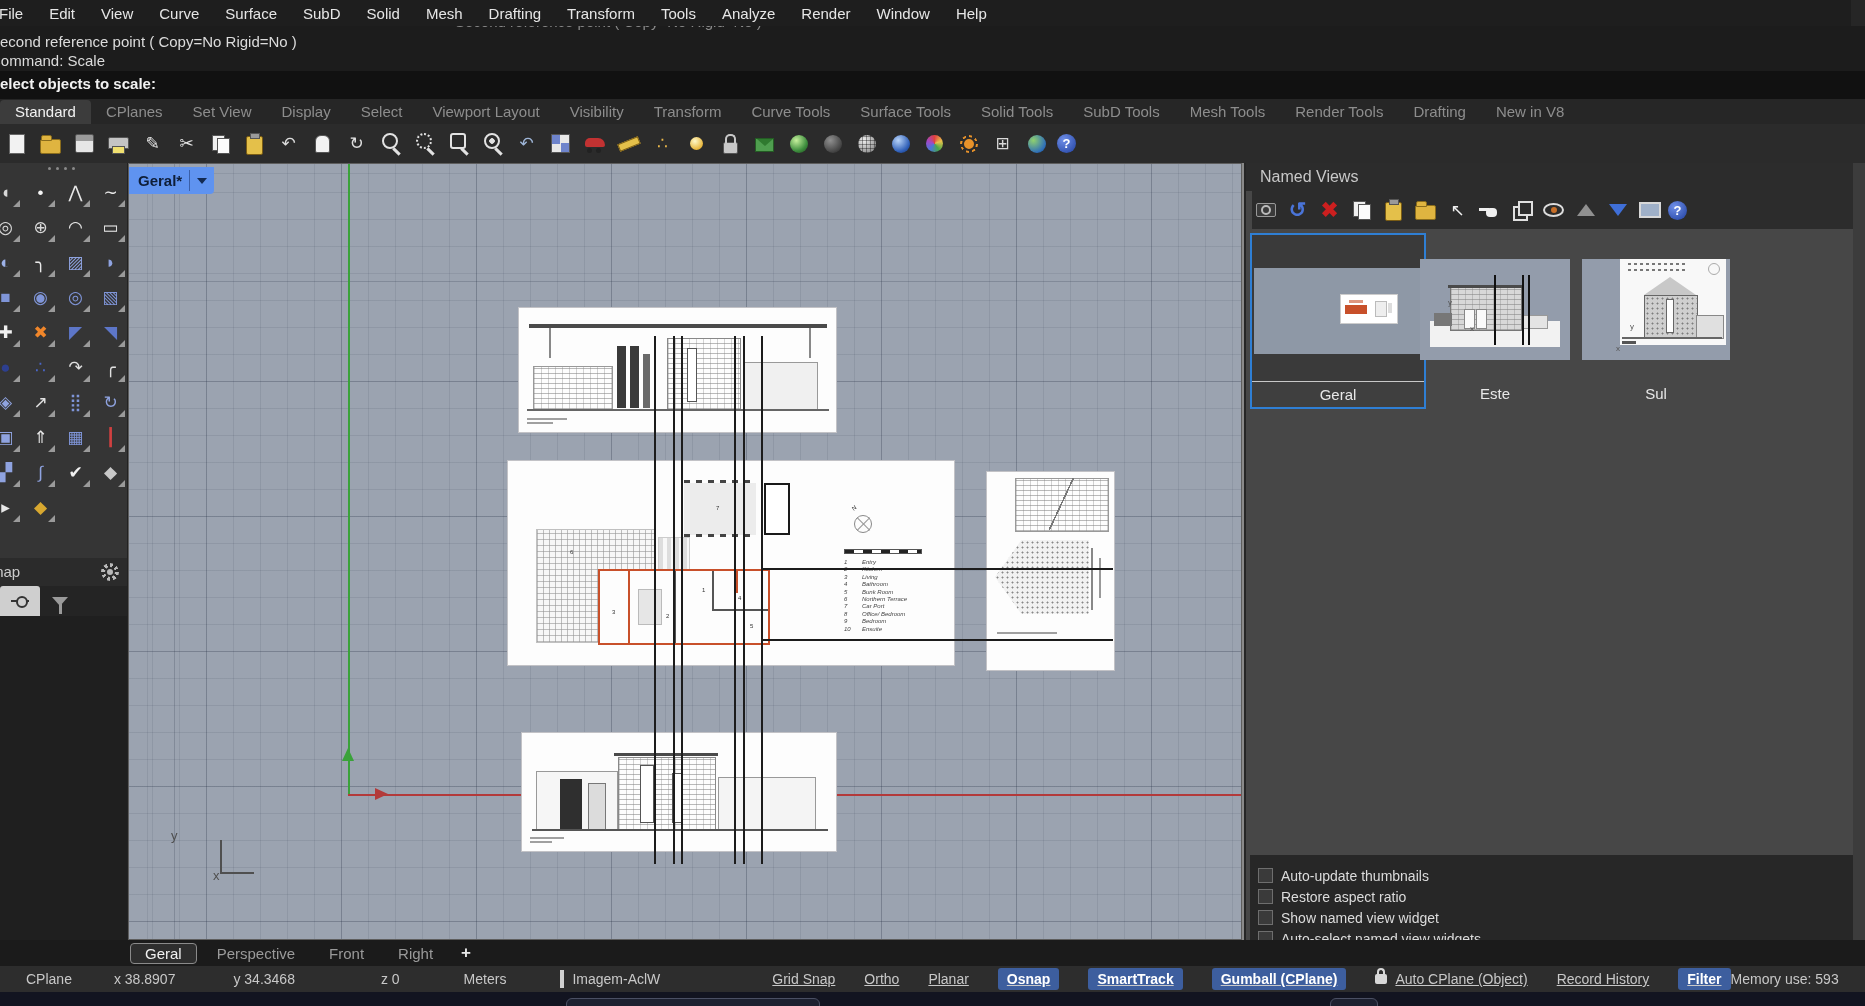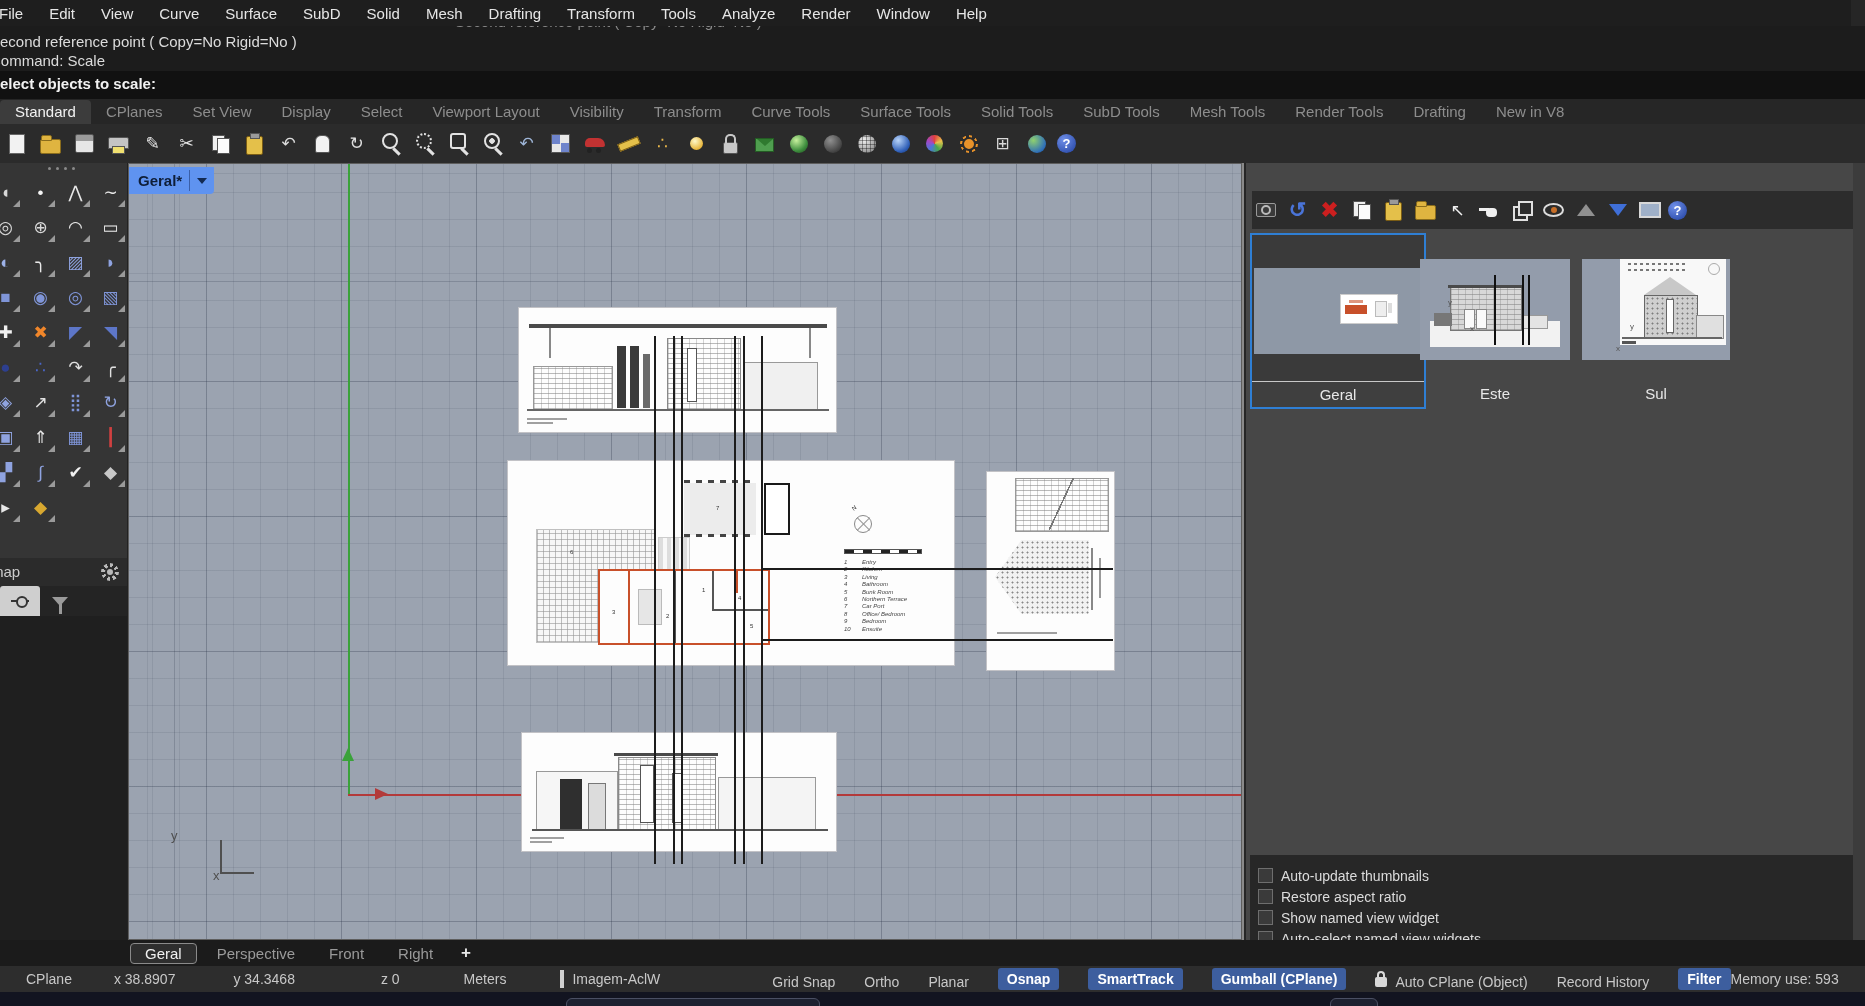--- a/index.html
+++ b/index.html
@@ -180,21 +180,21 @@
   #vptabs{left:0;top:940px;width:1865px;height:26px;background:#1b1b1b;display:flex;align-items:center;padding-left:130px;gap:6px;}
   #vptabs .vt{font-size:15px;color:#9a9a9a;padding:1px 14px;white-space:nowrap;}
   #vptabs .vt.active{color:#f0f0f0;background:#2e2e2e;border:1px solid #8a8a8a;border-radius:4px;}
   #vptabs .vt.plus{color:#e8e8e8;font-weight:bold;font-size:17px;padding:0 8px;}
 
   
   #statusbar{left:0;top:966px;width:1865px;height:26px;background:#2d2d2d;display:flex;align-items:center;font-size:14px;color:#c8c8c8;}
   #statusbar .fld{white-space:nowrap;text-align:center;}
   #sbclip{width:8px;height:14px;border:2px solid #bbb;border-left:none;margin-left:-4px;}
   .swatch{width:14px;height:14px;background:#000;border:2px solid #d0d0d0;}
-  #toggles{display:flex;align-items:flex-end;gap:29px;margin-left:112px;}
+  #toggles{display:flex;align-items:center;gap:29px;margin-left:112px;text-decoration:underline;}
   .tg{white-space:nowrap;display:flex;align-items:center;}
   .tg.on{background:#3d5e9e;color:#fff;font-weight:bold;padding:3px 9px;border-radius:3px;}
   .tg .lockicon{display:none;}
   .tg.haslock .lockicon{display:inline-block;position:relative;width:12px;height:10px;background:#d8d8d8;border-radius:2px;margin-right:8px;}
   .tg.haslock .lockicon::before{content:"";position:absolute;left:2px;top:-6px;width:4px;height:5px;border:2px solid #d8d8d8;border-bottom:none;border-radius:4px 4px 0 0;}
   #memory{margin-left:auto;margin-right:50px;white-space:nowrap;}
 
   
   #taskstrip{left:0;top:992px;width:1865px;height:14px;background:#121420;}
   #taskstrip .tt{position:absolute;border:1px solid #4a4f63;background:#1d2130;border-radius:6px;height:18px;top:6px;}
@@ -626,20 +626,23 @@
       <span class="lbl" style="left:2px;top:0;">y</span>
       <div class="vl"></div>
         <div class="hl"></div>
       <span class="lbl" style="left:44px;top:40px;">x</span>
     </div>
   </div>
 
   <div id="panelsep" class="abs"></div>
 
   <div id="panel" class="abs">
+    <div id="phead">
+      <span class="t">Named Views</span>
+    </div>
     <div id="ptools">
 
     <span class="tbi nv-cam">
           <span class="g"></span>
         </span>
         <span class="tbi bigglyph" style="color: rgb(74, 116, 216);">
           <span class="g">↺</span>
         </span>
         <span class="tbi bigglyph" style="color: rgb(204, 31, 31);">
           <span class="g">✖</span>

